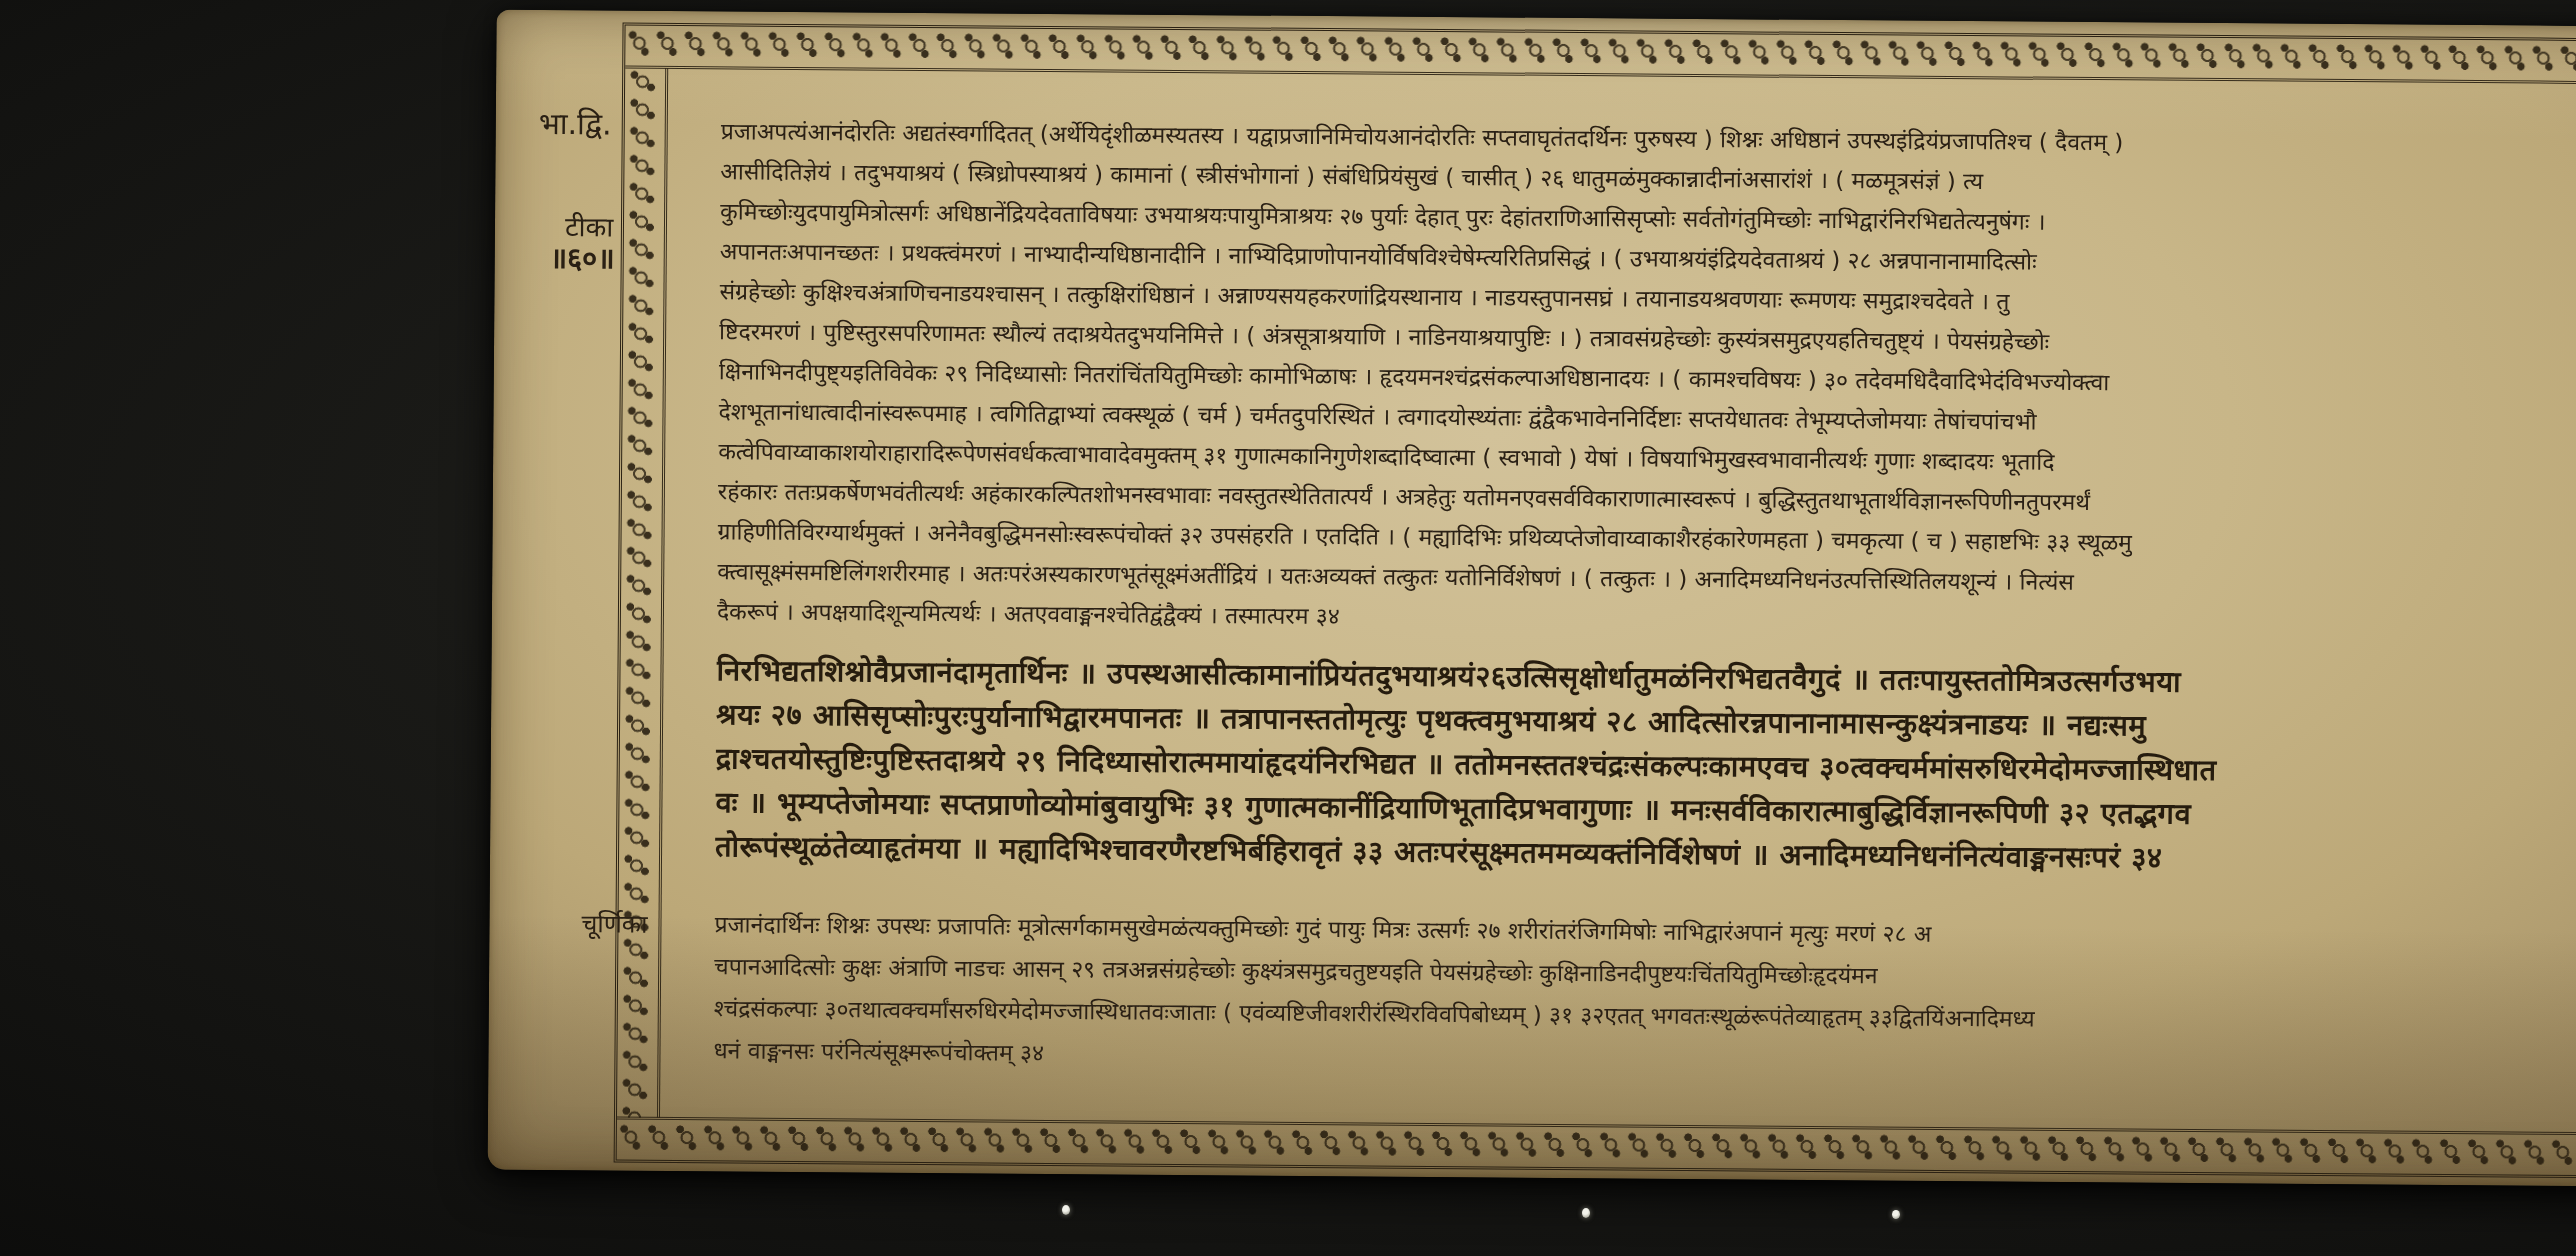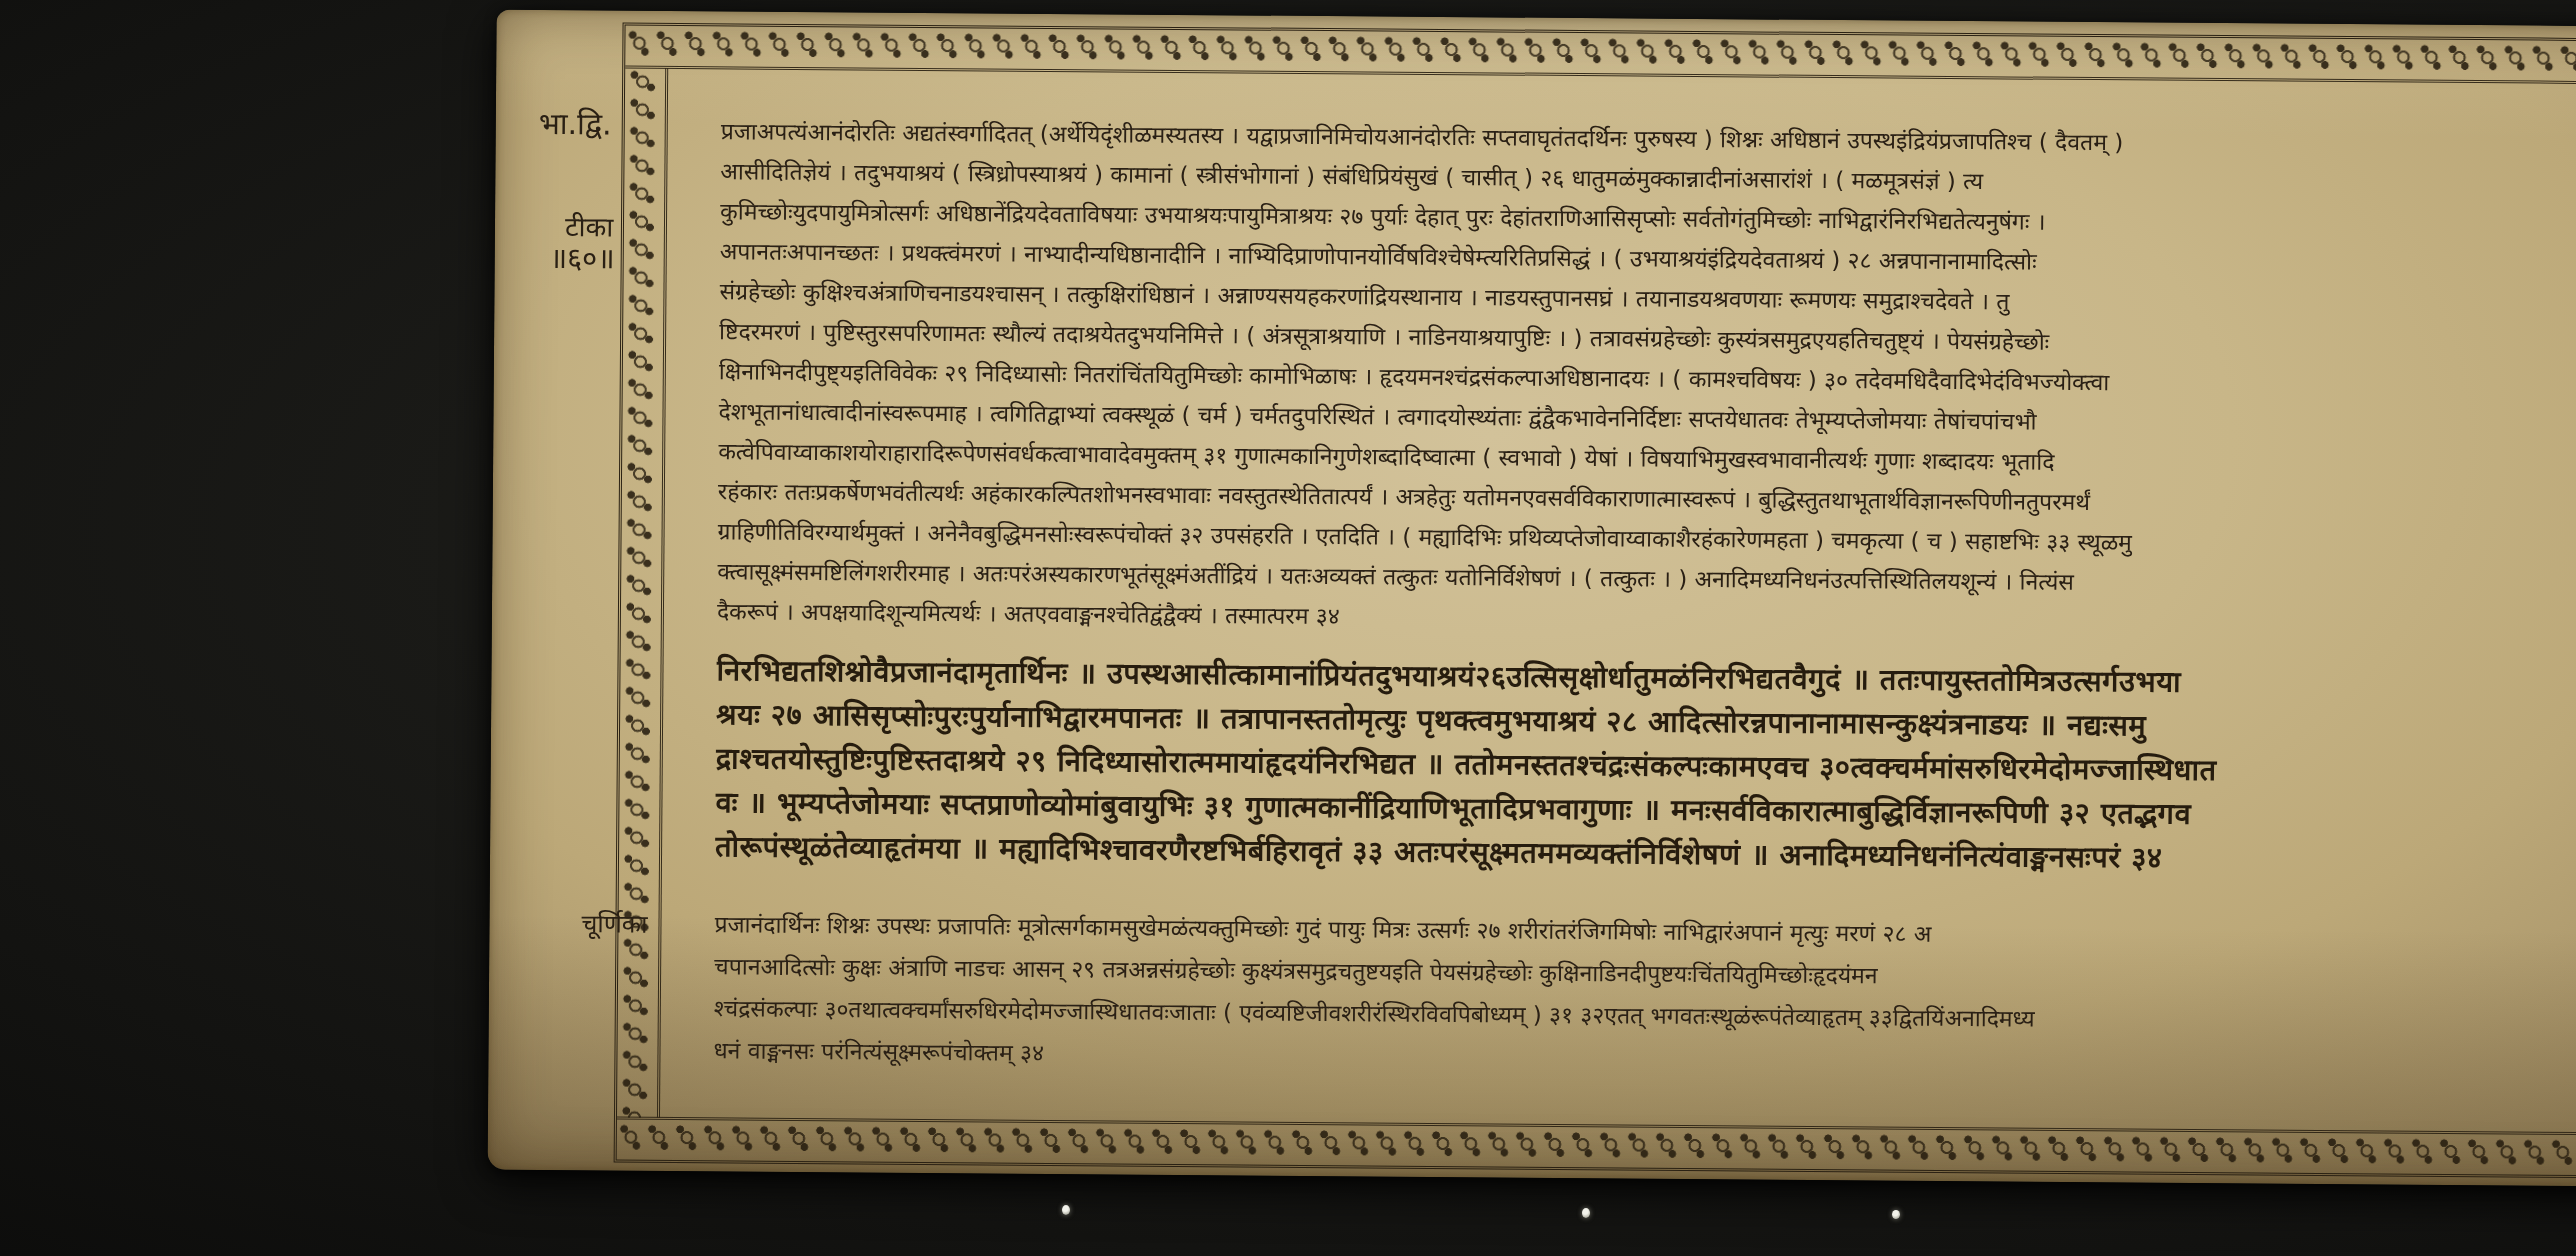--- a/index.html
+++ b/index.html
@@ -57,21 +57,21 @@
 
     <div class="frame">
       <div class="band band-h band-top"></div>
       <div class="band band-h band-bottom"></div>
       <div class="band band-v band-left"></div>
 
     </div>
 
     <div class="mlabel" style="left:43px;top:92px;font-size:30px;font-weight:normal;">भा.द्वि.</div>
     <div class="mlabel" style="left:70px;top:166px;font-size:27px;margin-top:31px;">टीका</div>
-    <div class="mlabel" style="left:55px;top:227px;font-size:29px;font-weight:normal;">॥६०॥</div>
+    <div class="mlabel" style="left:55px;top:227px;font-size:29px;font-weight:bold;">॥६०॥</div>
     <div class="mlabel" style="left:44px;top:895px;font-size:25px;margin-left:48px;">चूर्णिका</div>
 
     <div id="tika-block" class="tblock">
         <div class="tline">प्रजाअपत्यंआनंदोरतिः अद्यतंस्वर्गादितत् (अर्थेयिदृंशीळमस्यतस्य । यद्वाप्रजानिमिचोयआनंदोरतिः सप्तवाघृतंतदर्थिनः पुरुषस्य ) शिश्नः अधिष्ठानं उपस्थइंद्रियंप्रजापतिश्च ( दैवतम् )</div>
         <div class="tline">आसीदितिज्ञेयं । तदुभयाश्रयं ( स्त्रिध्रोपस्याश्रयं ) कामानां ( स्त्रीसंभोगानां ) संबंधिप्रियंसुखं ( चासीत् ) २६ धातुमळंमुक्कान्नादीनांअसारांशं । ( मळमूत्रसंज्ञं ) त्य</div>
         <div class="tline">कुमिच्छोःयुदपायुमित्रोत्सर्गः अधिष्ठानेंद्रियदेवताविषयाः उभयाश्रयःपायुमित्राश्रयः २७ पुर्याः देहात् पुरः देहांतराणिआसिसृप्सोः सर्वतोगंतुमिच्छोः नाभिद्वारंनिरभिद्यतेत्यनुषंगः ।</div>
         <div class="tline">अपानतःअपानच्छतः । प्रथक्त्वंमरणं । नाभ्यादीन्यधिष्ठानादीनि । नाभ्यिदिप्राणोपानयोर्विषविश्चेषेम्त्यरितिप्रसिद्धं । ( उभयाश्रयंइंद्रियदेवताश्रयं ) २८ अन्नपानानामादित्सोः</div>
         <div class="tline">संग्रहेच्छोः कुक्षिश्चअंत्राणिचनाडयश्चासन् । तत्कुक्षिरांधिष्ठानं । अन्नाण्यसयहकरणांद्रियस्थानाय । नाडयस्तुपानसघ्रं । तयानाडयश्रवणयाः रूमणयः समुद्राश्चदेवते । तु</div>
         <div class="tline">ष्टिदरमरणं । पुष्टिस्तुरसपरिणामतः स्थौल्यं तदाश्रयेतदुभयनिमित्ते । ( अंत्रसूत्राश्रयाणि । नाडिनयाश्रयापुष्टिः । ) तत्रावसंग्रहेच्छोः कुस्यंत्रसमुद्रएयहतिचतुष्ट्यं । पेयसंग्रहेच्छोः</div>
         <div class="tline">क्षिनाभिनदीपुष्ट्यइतिविवेकः २९ निदिध्यासोः नितरांचिंतयितुमिच्छोः कामोभिळाषः । हृदयमनश्चंद्रसंकल्पाअधिष्ठानादयः । ( कामश्चविषयः ) ३० तदेवमधिदैवादिभेदंविभज्योक्त्वा</div>

